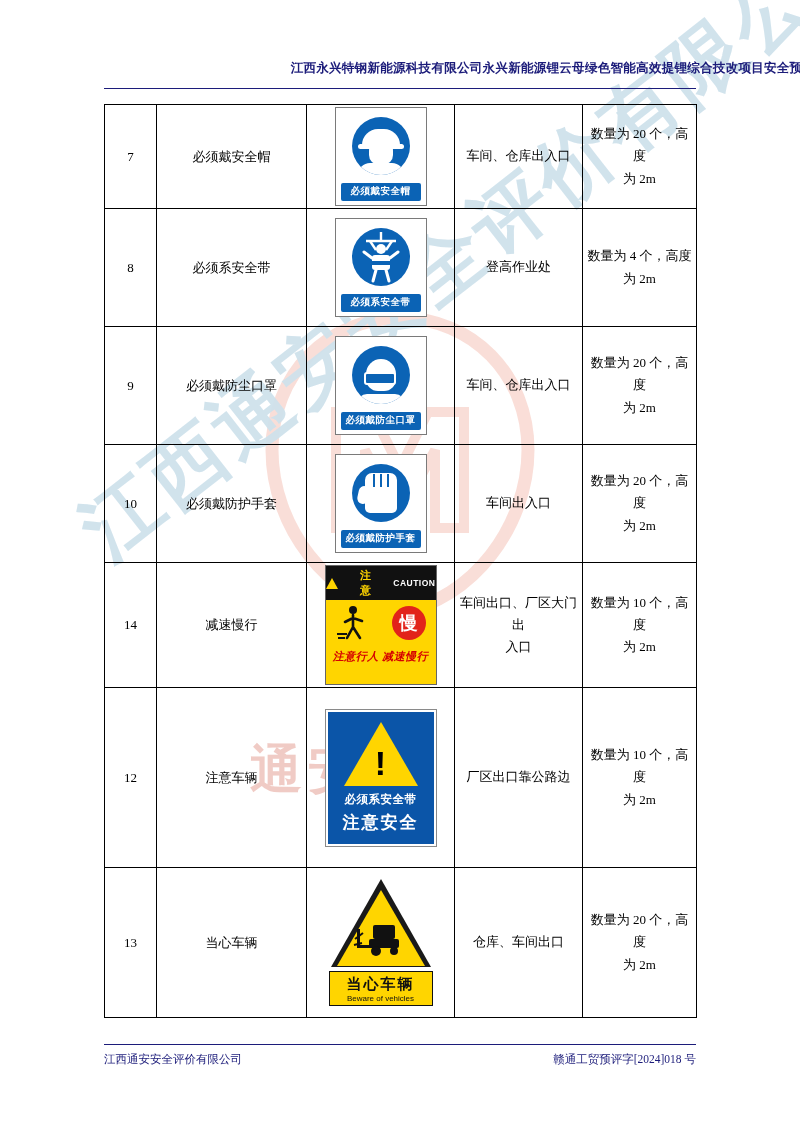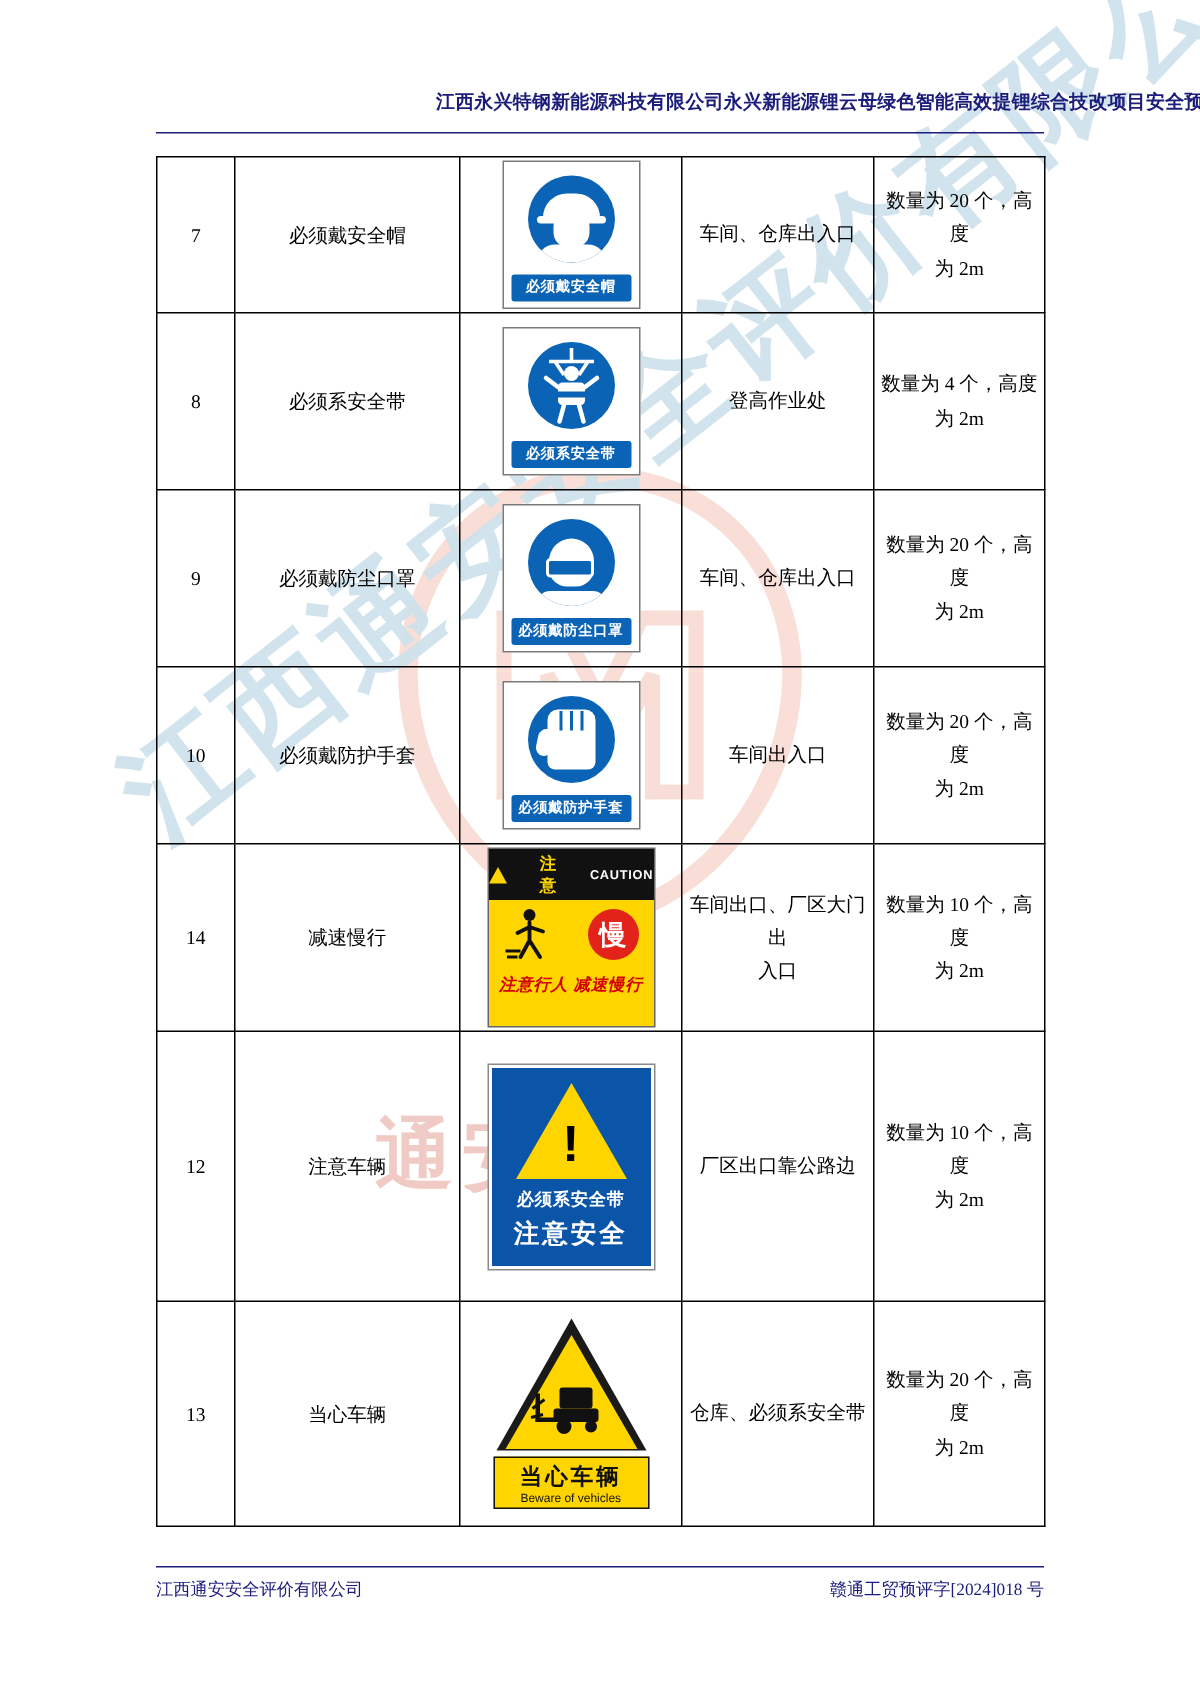--- a/index.html
+++ b/index.html
@@ -631,21 +631,21 @@
                   <path d="M2 20 L10 14 M1 26 L9 24" stroke="#111" stroke-width="2"></path>
                 </svg>
               </div>
               <div class="fork-label">
                 <div class="fork-zh">当心车辆</div>
                 <div class="fork-en">Beware of vehicles</div>
               </div>
             </div>
           </div>
         </td>
-        <td class="cell-place">仓库、必须系安全带</td>
+        <td class="cell-place">仓库、车间出口</td>
         <td class="cell-qty">
           <div>数量为 20 个，高度</div>
           <div>为 2m</div>
         </td>
       </tr>
 
     </tbody>
   </table>
 
   <div class="footer-rule"></div>

